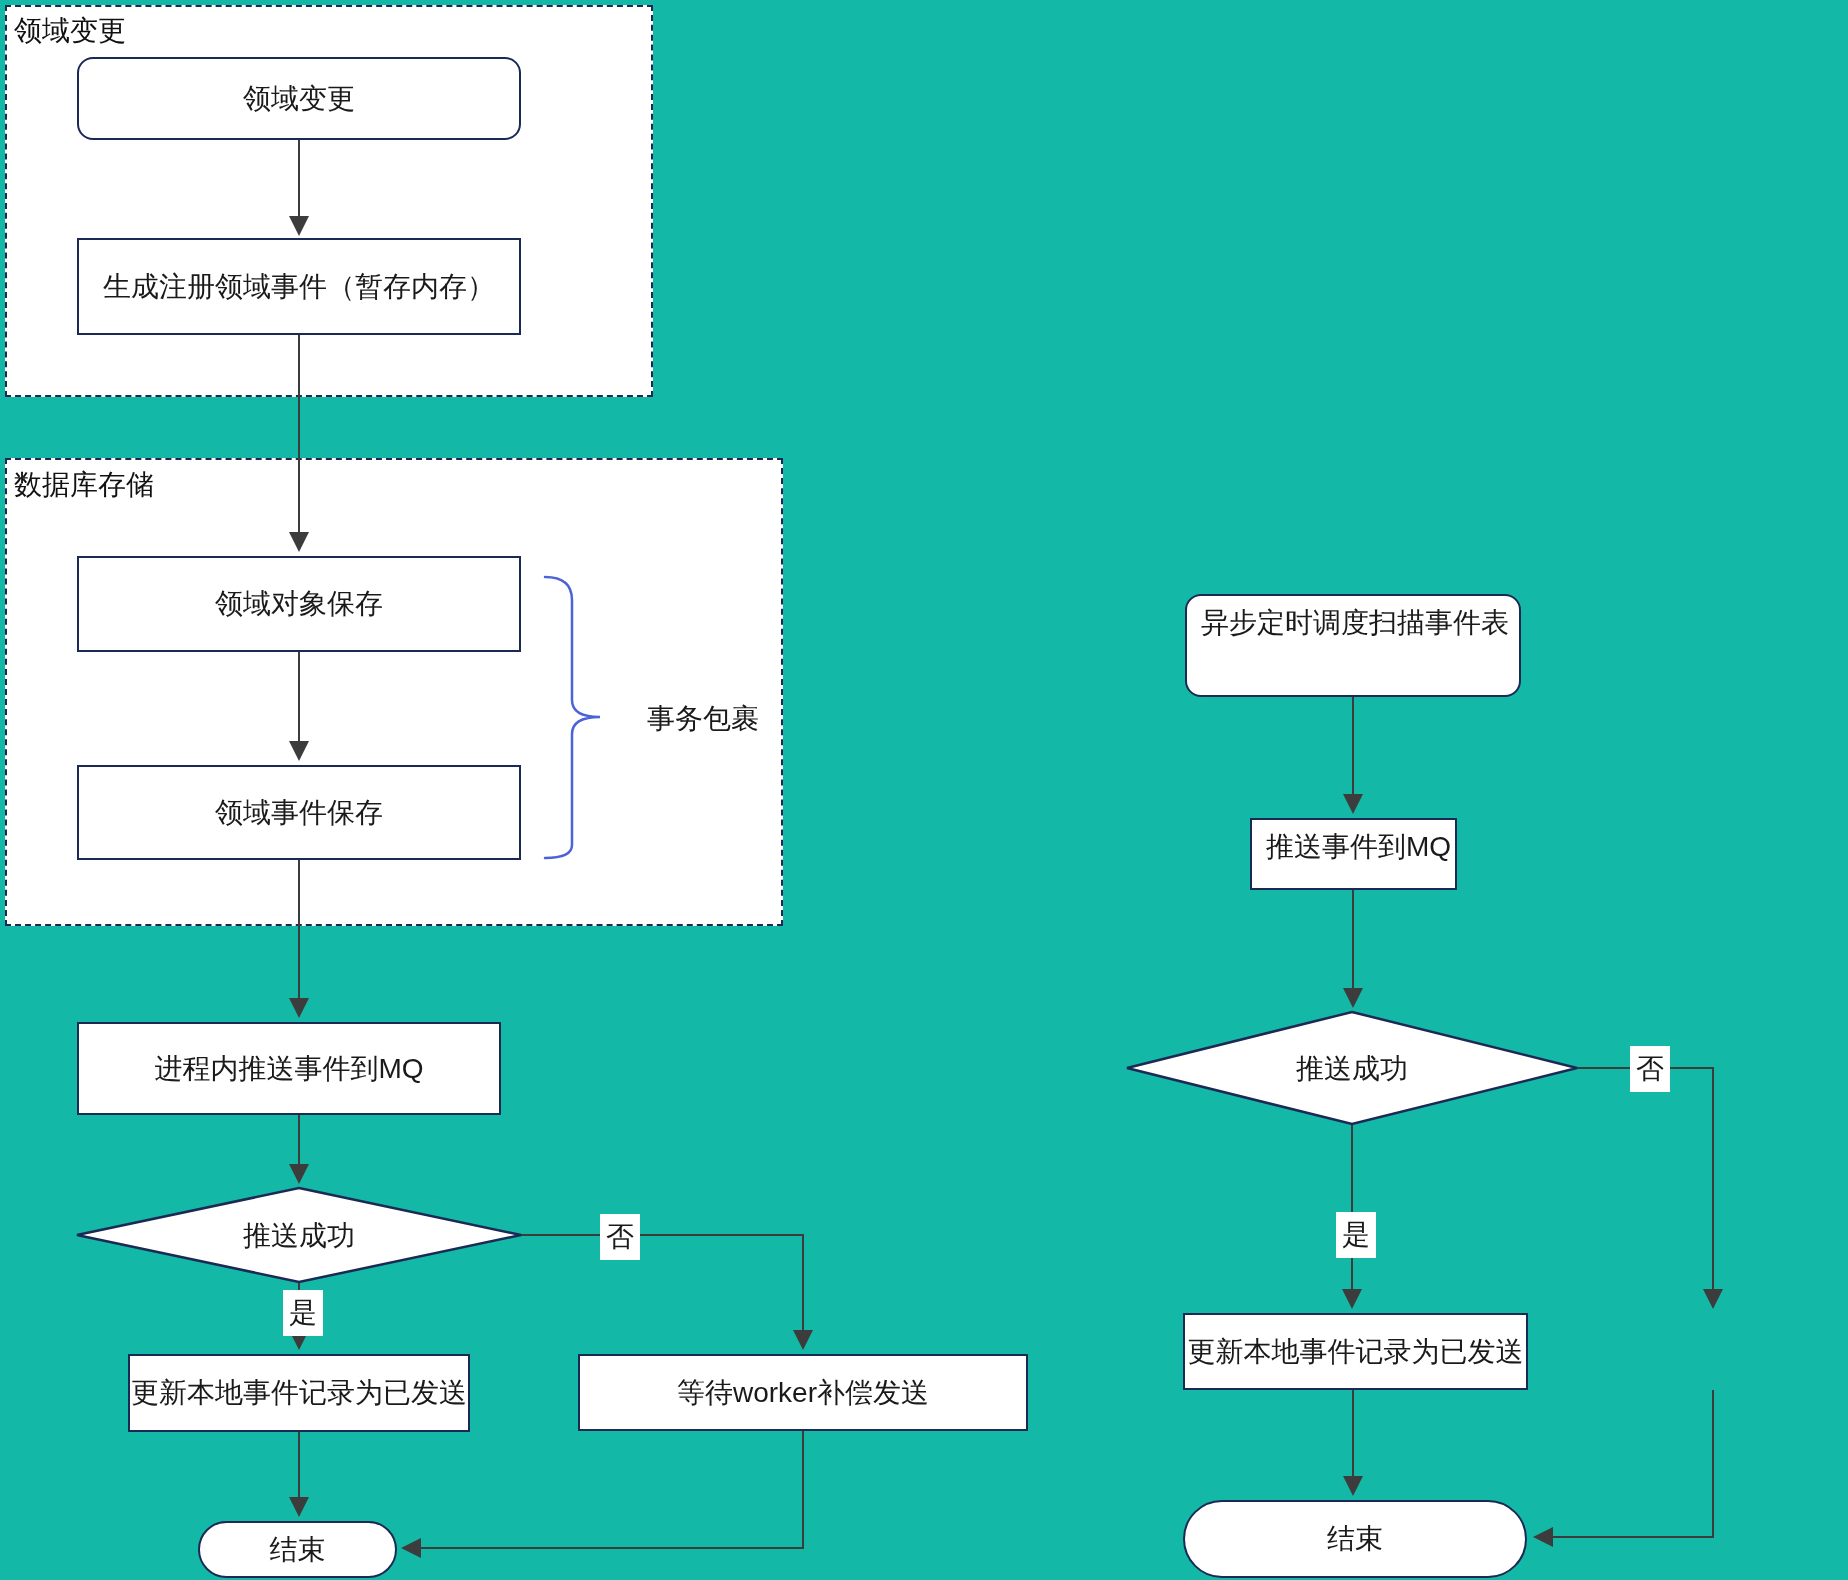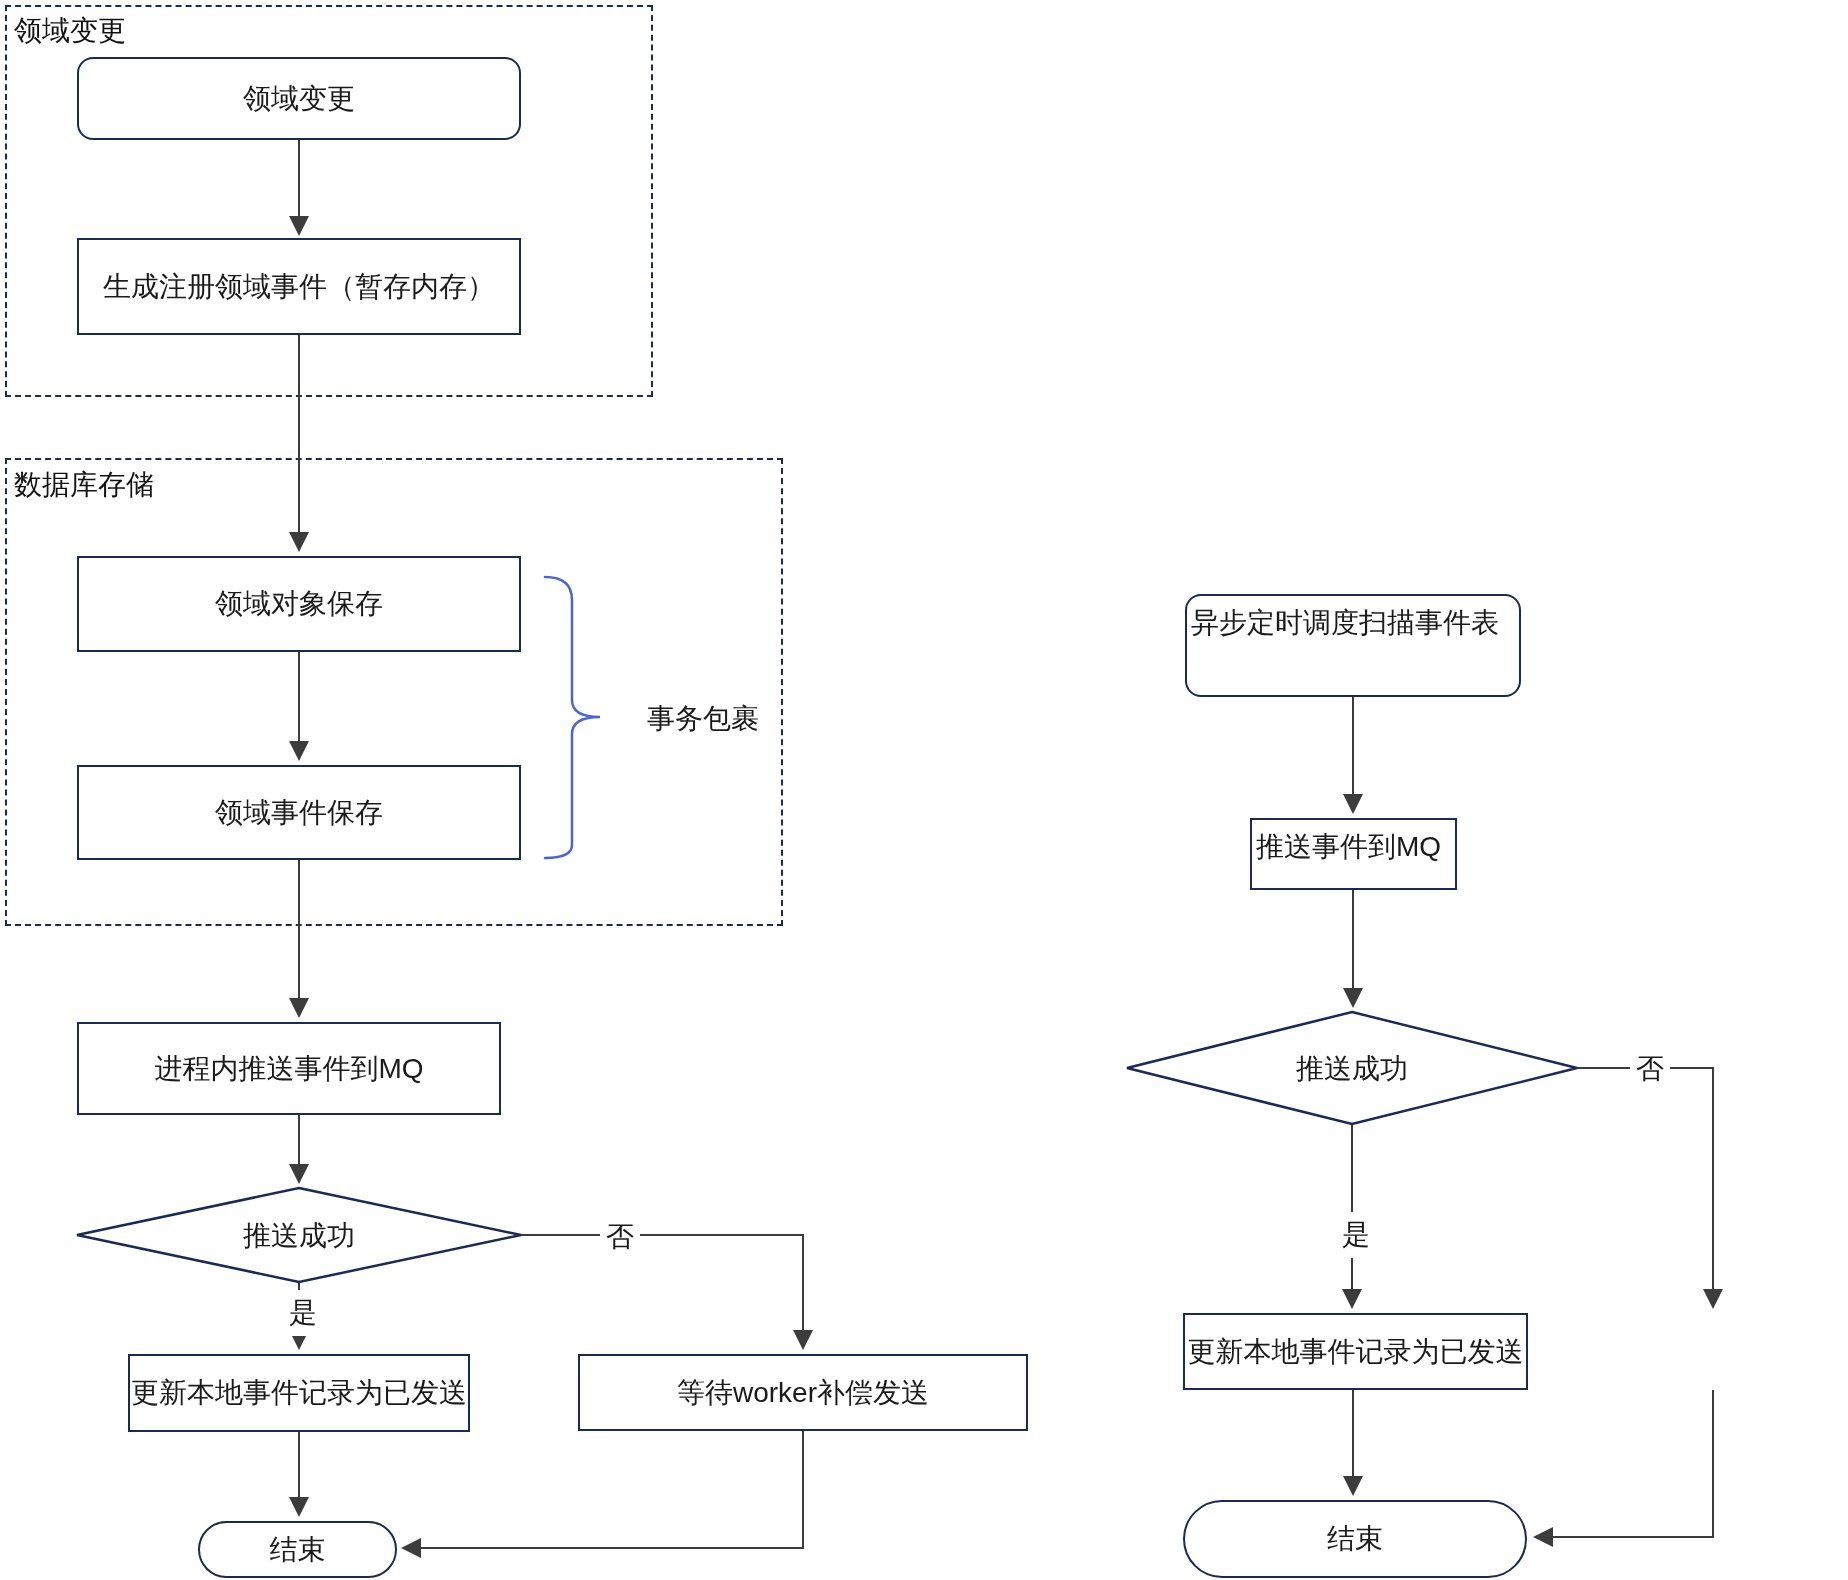--- a/index.html
+++ b/index.html
@@ -1,33 +1,33 @@
 <!DOCTYPE html>
 <html><head>
 <meta charset="utf-8">
 <style>
   html,body{margin:0;padding:0;background:#000;}
   .canvas{
-    position:relative;width:1848px;height:1580px;background:#ffffff;
+    position:relative;width:1848px;height:1580px;background:#14b8a6;
     font-family:"Liberation Sans", sans-serif;color:#1a1a1a;overflow:hidden;text-decoration:underline;
   }
   .container-box{
     position:absolute;background:#ffffff;border:2px dashed #1b2a55;box-sizing:border-box;z-index:1;
   }
   .container-label{
     position:absolute;font-size:28px;color:#111;z-index:4;white-space:nowrap;
   }
   .node{
     position:absolute;background:#ffffff;border:2px solid #1b2a55;box-sizing:border-box;
     display:flex;align-items:center;justify-content:center;text-align:center;
     font-size:28px;z-index:3;white-space:nowrap;
   }
   .node.rounded{border-radius:16px;}
   .node.pill{border-radius:999px;}
-  .node.topleft{align-items:flex-start;justify-content:flex-start;text-align:center;padding:8px 0 0 4px;}
+  .node.topleft{align-items:flex-start;justify-content:flex-start;text-align:center;padding:8px 0 0 14px;}
   .edge-label{
     position:absolute;background:#ffffff;font-size:28px;z-index:4;
     display:flex;align-items:center;justify-content:center;padding:4px 6px;
   }
   .diamond-label{
     position:absolute;font-size:28px;z-index:4;white-space:nowrap;transform:translate(-50%,-50%);
   }
   .brace-label{
     position:absolute;font-size:28px;z-index:4;white-space:nowrap;
   }

